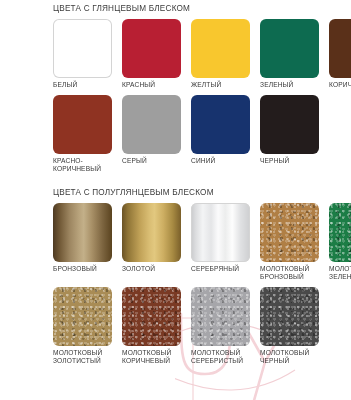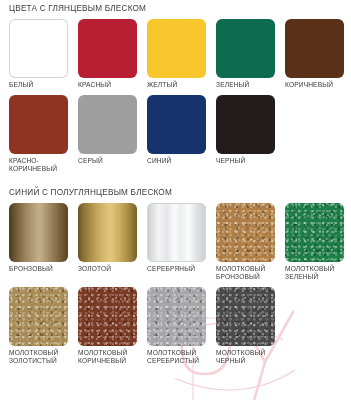--- a/index.html
+++ b/index.html
@@ -27,21 +27,21 @@
   }
   .watermark svg { display: block; }
 
   
   .sheet {
     position: relative;
     z-index: 1;
     padding: 0;
   }
 
-  .section { position: relative; }
+  .section { position: relative; padding-left: 44px; }
 
   .section-header {
     font-size: 8.2px;
     letter-spacing: 0.2px;
     color: #3b3b3b;
     padding-left: 9px;
     line-height: 12px;
     white-space: nowrap;
   }
 
@@ -167,21 +167,21 @@
       <div class="cell">
         <div class="swatch" id="s13" style="background: rgb(35, 28, 28);"></div>
         <div class="label">ЧЕРНЫЙ</div>
       </div>
     </div>
   </div>
 
   <div class="gap-sec"></div>
 
   <div class="section">
-    <div class="section-header">СИНИЙ С ПОЛУГЛЯНЦЕВЫМ БЛЕСКОМ</div>
+    <div class="section-header">ЦВЕТА С ПОЛУГЛЯНЦЕВЫМ БЛЕСКОМ</div>
     <div class="gap-head"></div>
 
     <div class="row">
       <div class="cell">
         <div class="swatch" id="s20" style="background: linear-gradient(90deg, rgb(78, 58, 34) 0%, rgb(109, 85, 51) 10%, rgb(156, 133, 96) 28%, rgb(184, 163, 124) 44%, rgb(195, 176, 137) 52%, rgb(168, 144, 103) 66%, rgb(125, 101, 64) 84%, rgb(90, 67, 31) 100%);"></div>
         <div class="label">БРОНЗОВЫЙ</div>
       </div>
       <div class="cell">
         <div class="swatch" id="s21" style="background: linear-gradient(90deg, rgb(107, 83, 38) 0%, rgb(143, 116, 54) 10%, rgb(192, 161, 87) 30%, rgb(217, 189, 115) 46%, rgb(226, 200, 127) 55%, rgb(205, 174, 98) 70%, rgb(167, 138, 66) 86%, rgb(122, 95, 42) 100%);"></div>
         <div class="label">ЗОЛОТОЙ</div>

